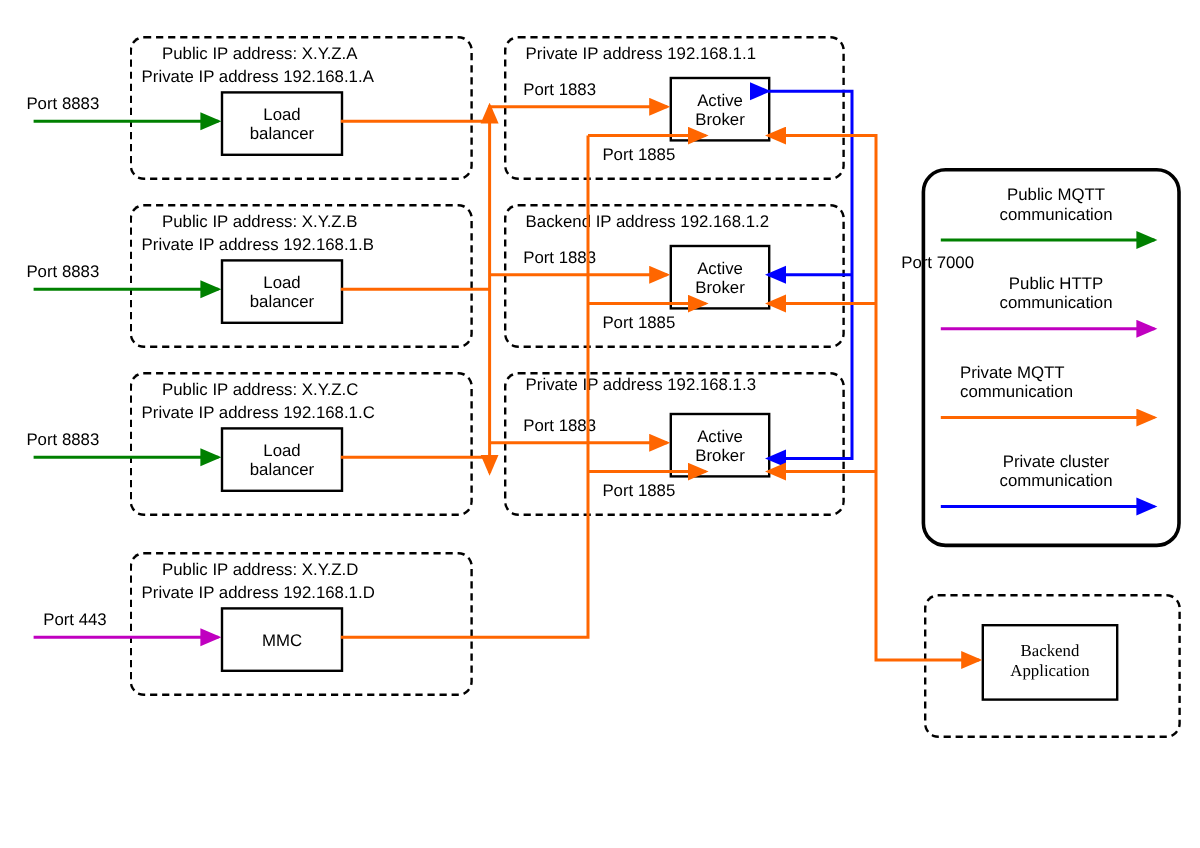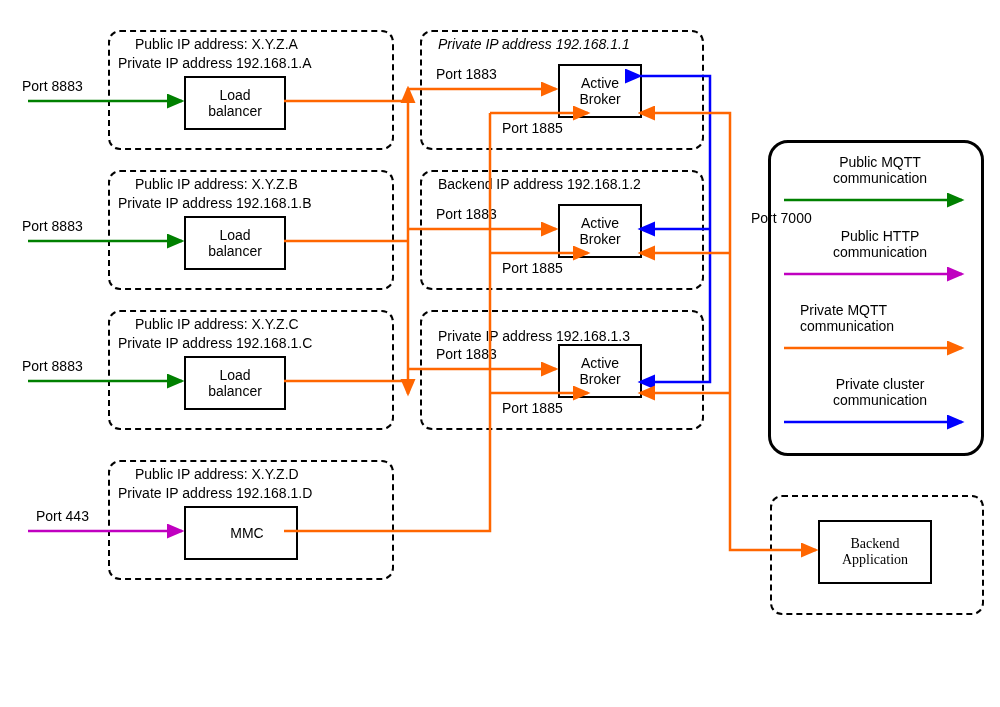--- a/index.html
+++ b/index.html
@@ -41,43 +41,43 @@
 <div class="labelline" style="left:135px; top:316px;">Public IP address: X.Y.Z.C</div>
 <div class="labelline" style="left:118px; top:335px;">Private IP address 192.168.1.C</div>
 <div class="box" style="left:184px; top:356px; width:98px; height:50px;">
     <span style="max-width:80px;">Load balancer</span>
   </div>
 <div class="labelline" style="left:22px; top:358px;">Port 8883</div>
 
 <div class="container" style="left:108px; top:460px; width:282px; height:116px;"></div>
 <div class="labelline" style="left:135px; top:466px;">Public IP address: X.Y.Z.D</div>
 <div class="labelline" style="left:118px; top:485px;">Private IP address 192.168.1.D</div>
-<div class="box" style="left:184px; top:506px; width:98px; height:50px;padding-left:12px;">
+<div class="box" style="left:184px; top:506px; width:98px; height:50px;">
     <span>MMC</span>
   </div>
 <div class="labelline" style="left:36px; top:508px;">Port 443</div>
 
 <div class="container" style="left:420px; top:30px; width:280px; height:116px;"></div>
-<div class="labelline" style="left:438px; top:36px;font-style:italic;">Private IP address 192.168.1.1</div>
+<div class="labelline" style="left:438px; top:36px;">Private IP address 192.168.1.1</div>
 <div class="box" style="left:558px; top:64px; width:80px; height:50px;">
     <span style="max-width:70px;">Active Broker</span>
   </div>
 <div class="labelline" style="left:436px; top:66px;">Port 1883</div>
 <div class="labelline" style="left:502px; top:120px;">Port 1885</div>
 
 <div class="container" style="left:420px; top:170px; width:280px; height:116px;"></div>
 <div class="labelline" style="left:438px; top:176px;">Backend IP address 192.168.1.2</div>
 <div class="box" style="left:558px; top:204px; width:80px; height:50px;">
     <span style="max-width:70px;">Active Broker</span>
   </div>
 <div class="labelline" style="left:436px; top:206px;">Port 1883</div>
 <div class="labelline" style="left:502px; top:260px;">Port 1885</div>
 
 <div class="container" style="left:420px; top:310px; width:280px; height:116px;"></div>
-<div class="labelline" style="left:438px; top:328px;">Private IP address 192.168.1.3</div>
+<div class="labelline" style="left:438px; top:312px;">Private IP address 192.168.1.3</div>
 <div class="box" style="left:558px; top:344px; width:80px; height:50px;">
     <span style="max-width:70px;">Active Broker</span>
   </div>
 <div class="labelline" style="left:436px; top:346px;">Port 1883</div>
 <div class="labelline" style="left:502px; top:400px;">Port 1885</div>
 
 <div class="labelline" style="left:715px; top:210px;margin-left:36px;"><span>Port 7000</span></div>
 
 <div class="container" style="left:770px; top:495px; width:210px; height:116px;"></div>
 <div class="box" style="left:818px; top:520px; width:110px; height:60px;">

